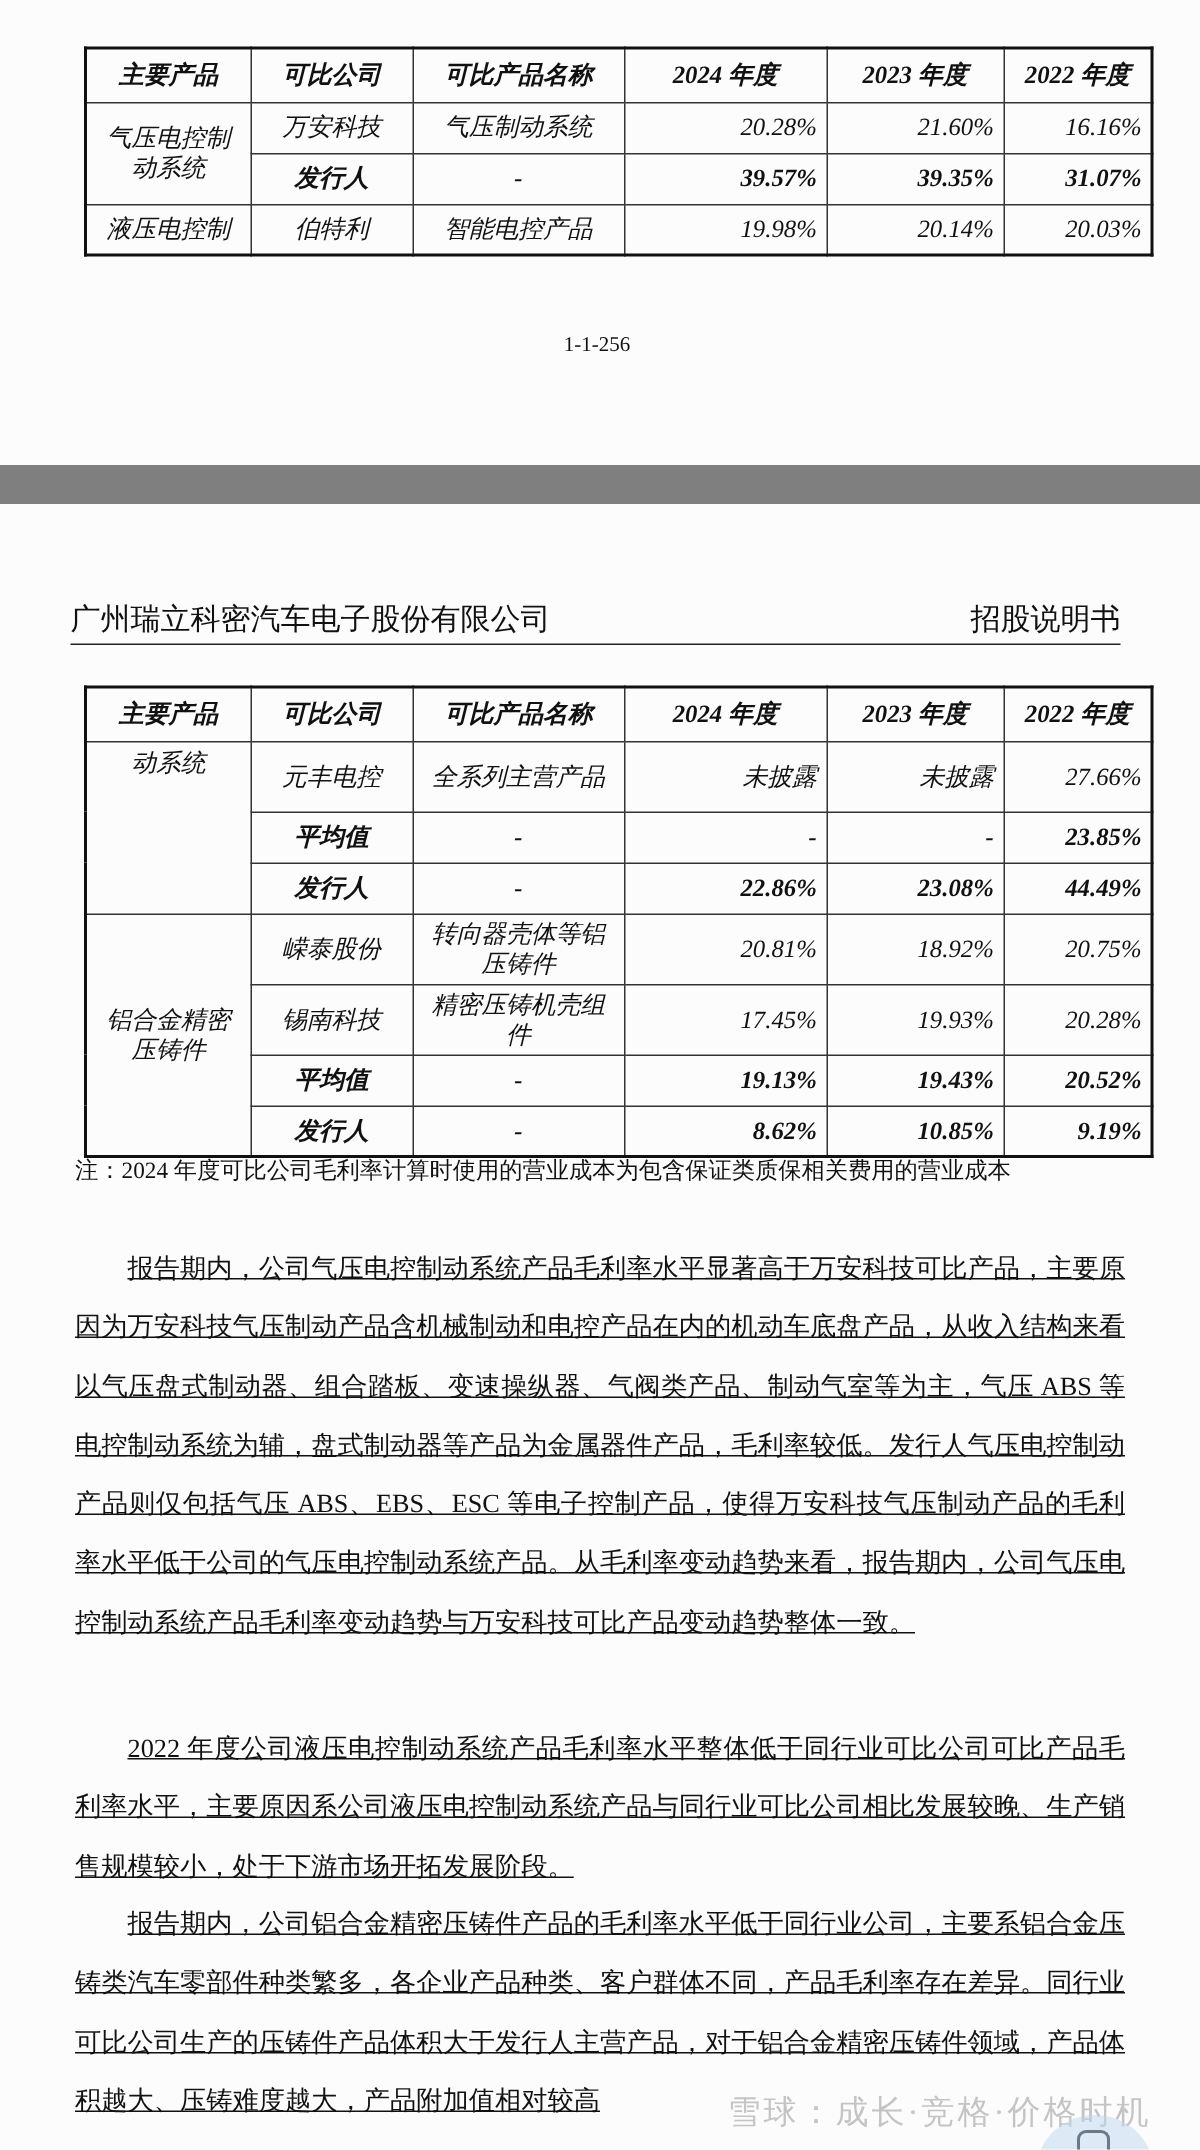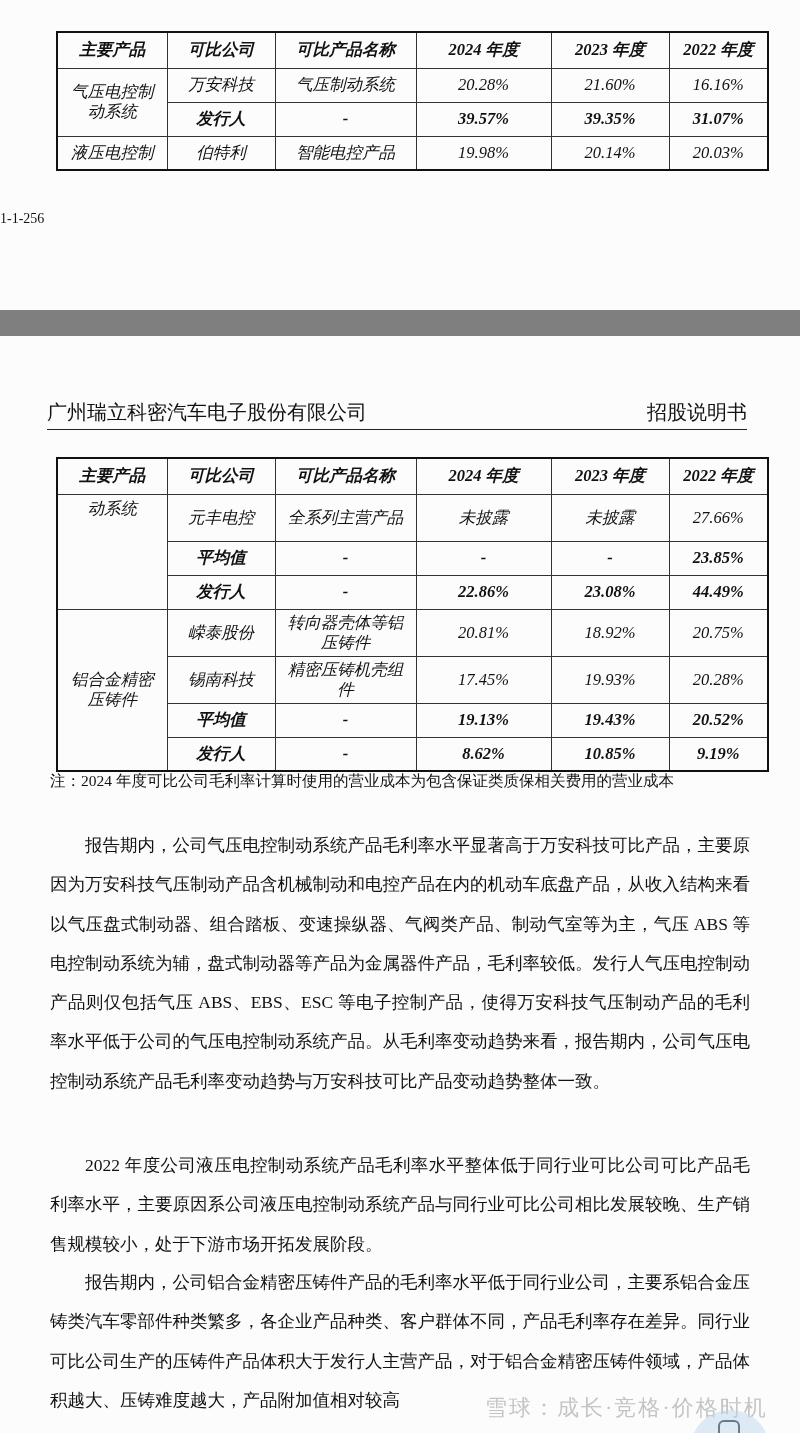--- a/index.html
+++ b/index.html
@@ -7,44 +7,44 @@
   body { position:relative; font-family:"Liberation Serif","DejaVu Serif",serif; color:#111; }
 
   .page { position:absolute; left:0; width:800px; background:#fcfcfc; }
   #page-top { top:0; height:310px; }
   #page-bottom { top:336px; height:1097px; }
   .page-gap { position:absolute; left:0; top:310px; width:800px; height:26px; background:#7f7f7f; }
 
   table.cmp { position:absolute; left:56px; width:678px; border-collapse:collapse; border:2.5px solid #111; table-layout:fixed;font-style:italic; }
   table.cmp td, table.cmp th { border:1px solid #333; text-align:center; vertical-align:middle; font-size:16.5px; line-height:20px; padding:0 6px; }
   table.cmp th { font-weight:bold; font-family:"Liberation Serif","DejaVu Serif",serif; height:36px; }
-  table.cmp td.num { text-align:center; padding-right:6px; }
+  table.cmp td.num { text-align:right; padding-right:6px; }
   table.cmp td.b { font-weight:bold; }
   table.cmp td.top { vertical-align:top; padding-top:4px; }
   col.c1 { width:110px; } col.c2 { width:108px; } col.c3 { width:141px; }
   col.c4 { width:135px; } col.c5 { width:118px; } col.c6 { width:99px; }
 
   #table-1 { top:31px; }
   #table-1 tr.r { height:34px; }
   #table-1 tr.h { height:34px; }
 
-  .page-number { position:absolute; top:211px; left:0; width:796px; font-size:14px; }
+  .page-number { position:absolute; top:223px; left:0; width:796px; text-align:center; font-size:14px; }
 
   .running-header { position:absolute; top:406px; left:47px; width:700px; height:24px; border-bottom:1.5px solid #222; font-size:20px; }
   .running-header .left { position:absolute; left:0; bottom:3px; }
   .running-header .right { position:absolute; right:0; bottom:3px;margin-top:38px; }
 
   #table-2 { top:457px; }
   #table-2 tr.h { height:35px; }
   #table-2 tr.r2 { height:47px; }
   #table-2 tr.r1 { height:34px; }
 
   .note { position:absolute; left:50px; top:770px; width:710px; font-size:15.5px; line-height:22px; }
 
-  .para { position:absolute; left:50px; width:700px; font-size:17.5px; line-height:39.3px; text-indent:2em; text-align:justify; }
+  .para { position:absolute; left:50px; width:700px; font-size:17.5px; line-height:39.3px; text-indent:2em; text-align:justify;text-decoration:underline; }
   #para-1 { top:826px; }
   #para-2 { top:1146px; }
   #para-3 { top:1263px; }
 
   .watermark { position:absolute; left:485px; top:1393px; font-size:22px; color:rgba(150,150,150,0.55); font-family:Liberation Serif, serif; letter-spacing:2px; white-space:nowrap; }
   .wm-badge { position:absolute; left:690px; top:1410px; width:80px; height:40px; border-radius:40px 40px 0 0; background:rgba(190,215,240,0.5); }
   .wm-badge .inner { position:absolute; left:28px; top:10px; width:22px; height:24px; border:2.5px solid #6a7a8a; border-radius:6px 6px 0 0; border-bottom:none; }
 </style>
 </head>
 <body>

